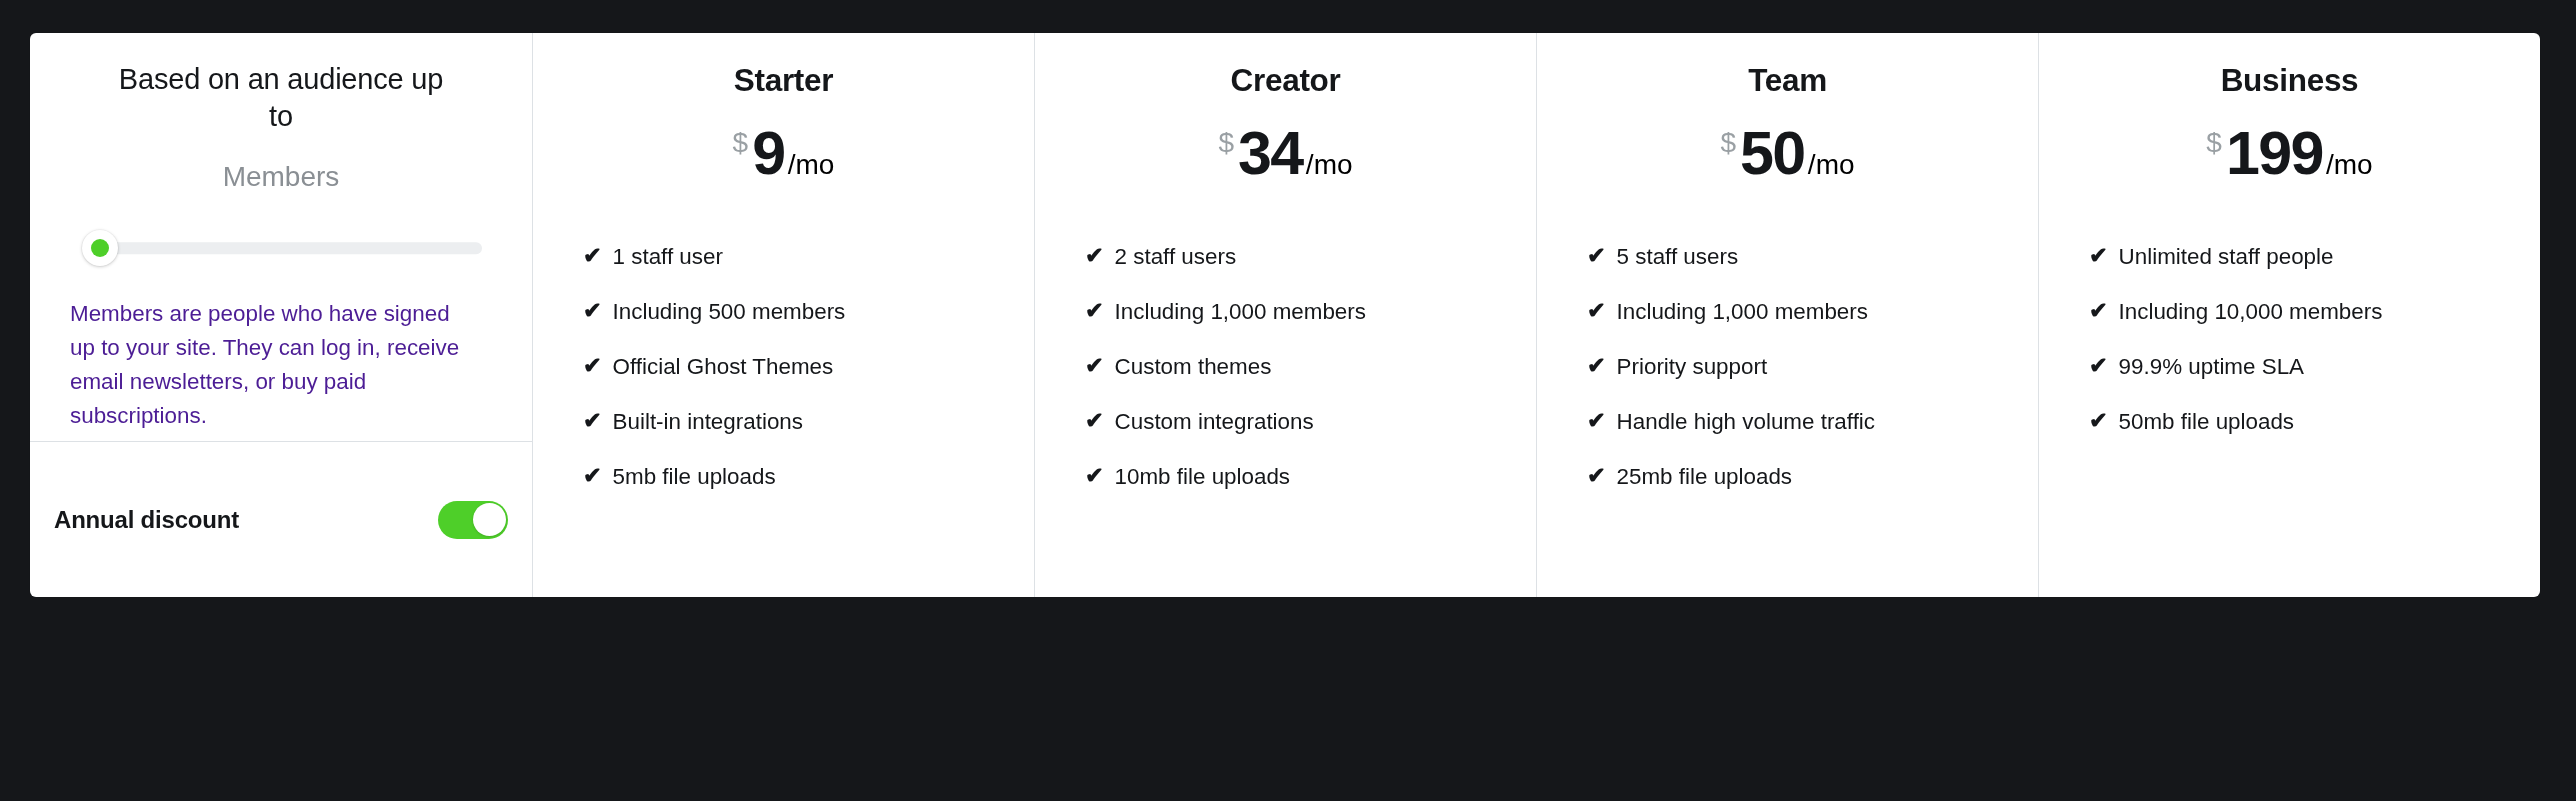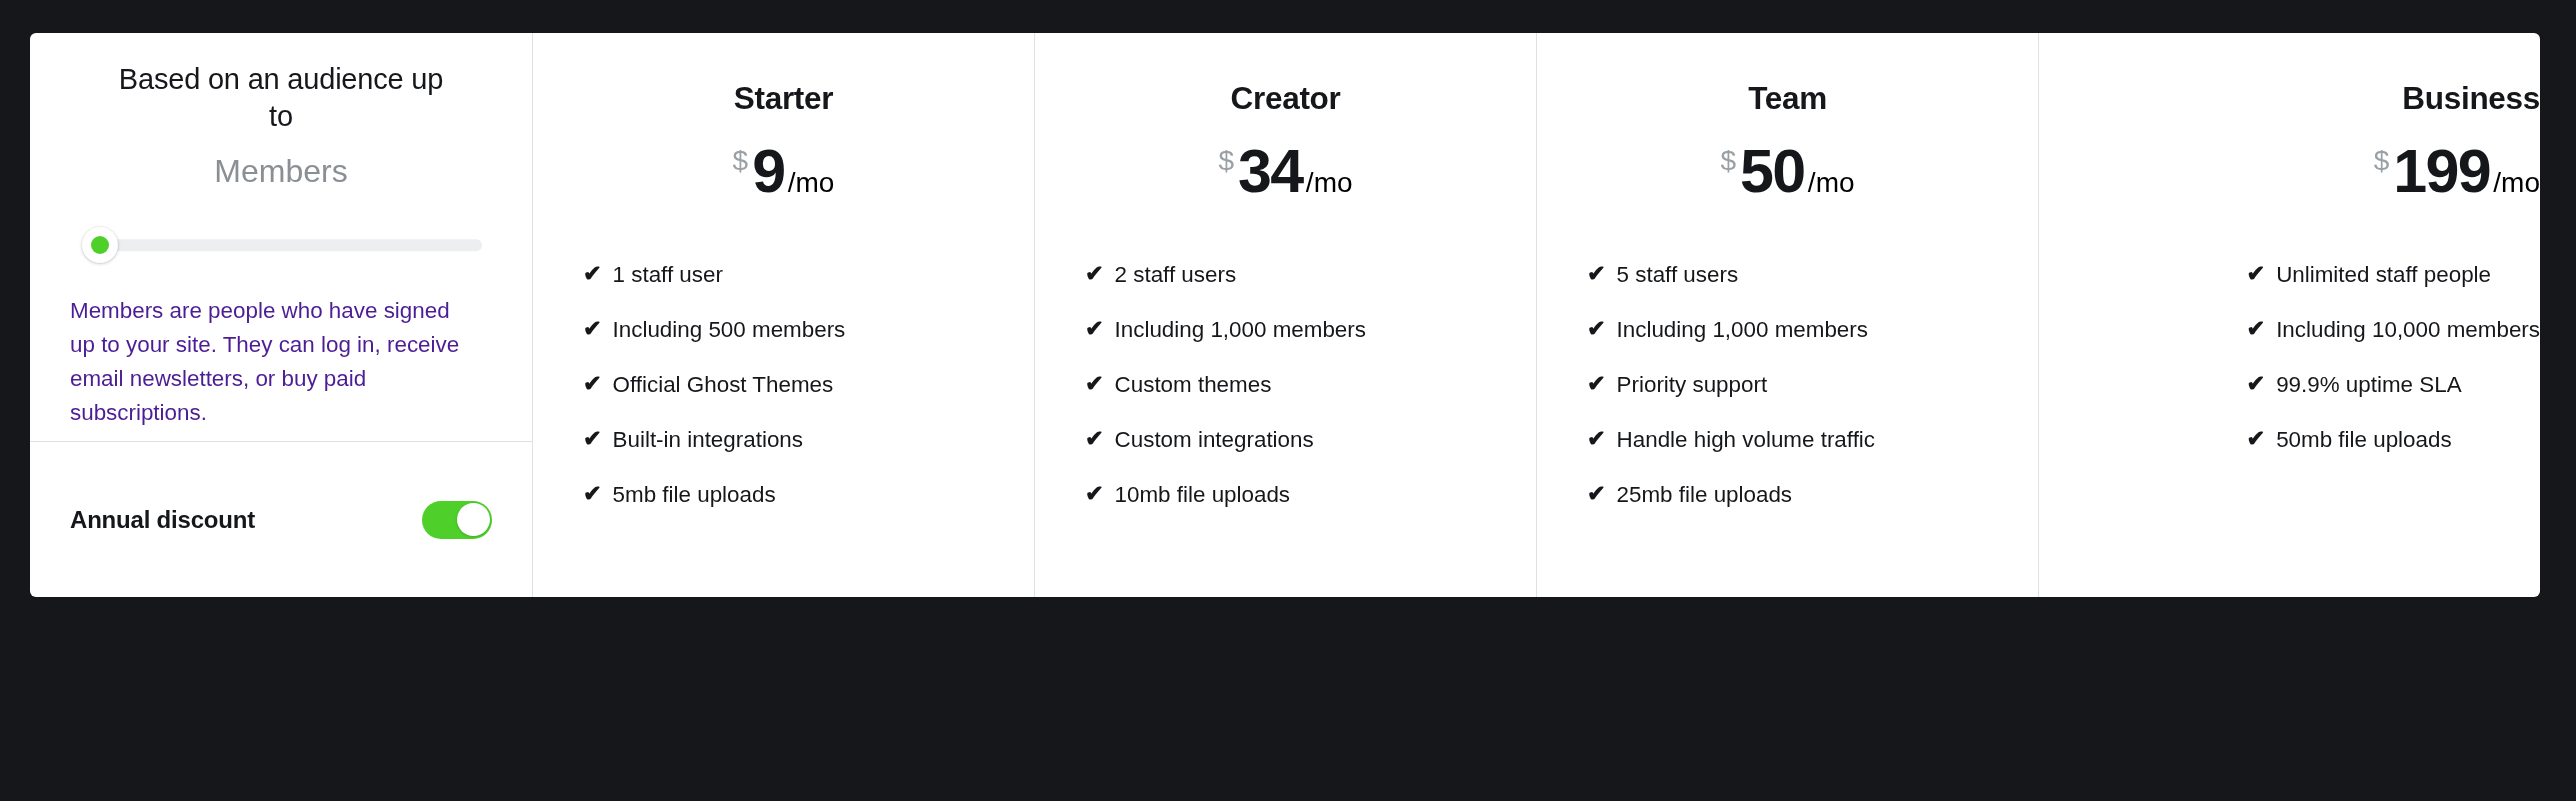--- a/index.html
+++ b/index.html
@@ -67,23 +67,23 @@
     font-size: 76px;
     font-weight: 700;
     letter-spacing: -1.7px;
     color: #15171A;
     line-height: 1;
     margin-top: 36px;
   }
 
   .audience-count-label {
     text-align: center;
-    font-size: 32px;
+    font-size: 28px;
     color: #8a8f94;
-    margin-top: 18px;
+    margin-top: 26px;
     font-weight: 400;
   }
 
   
   .slider-wrap {
     margin-top: 36px;
     padding: 0 11.6px;
     position: relative;
     height: 38px;
     display: flex;
@@ -128,21 +128,21 @@
     color: #4c1d95;
     max-width: 390px;
   }
 
   .audience-bottom {
     flex: 0 0 156px;
     border-top: 1.7px solid #dde1e5;
     display: flex;
     align-items: center;
     justify-content: space-between;
-    padding: 0 40px;
+    padding: 0 24px;
     box-sizing: border-box;
   }
 
   .annual-label {
     font-size: 24px;
     font-weight: 700;
     color: #15171A;
     letter-spacing: -0.2px;
   }
 
@@ -168,26 +168,26 @@
 
   
   .plans {
     flex: 1 1 auto;
     display: flex;
   }
 
   .plan-col {
     flex: 1 1 0;
     border-right: 1.7px solid #dde1e5;
-    padding: 48px 0 0 0;
+    padding: 30px 0 0 0;
     box-sizing: border-box;
     display: flex;
     flex-direction: column;
   }
-  .plan-col:last-child { border-right: none; align-items: flex-end; }
+  .plan-col:last-child { border-right: none; }
 
   .plan-name {
     text-align: center;
     font-size: 31.5px;
     font-weight: 700;
     color: #15171A;
     letter-spacing: -0.3px;
     line-height: 1.1;
   }
 

